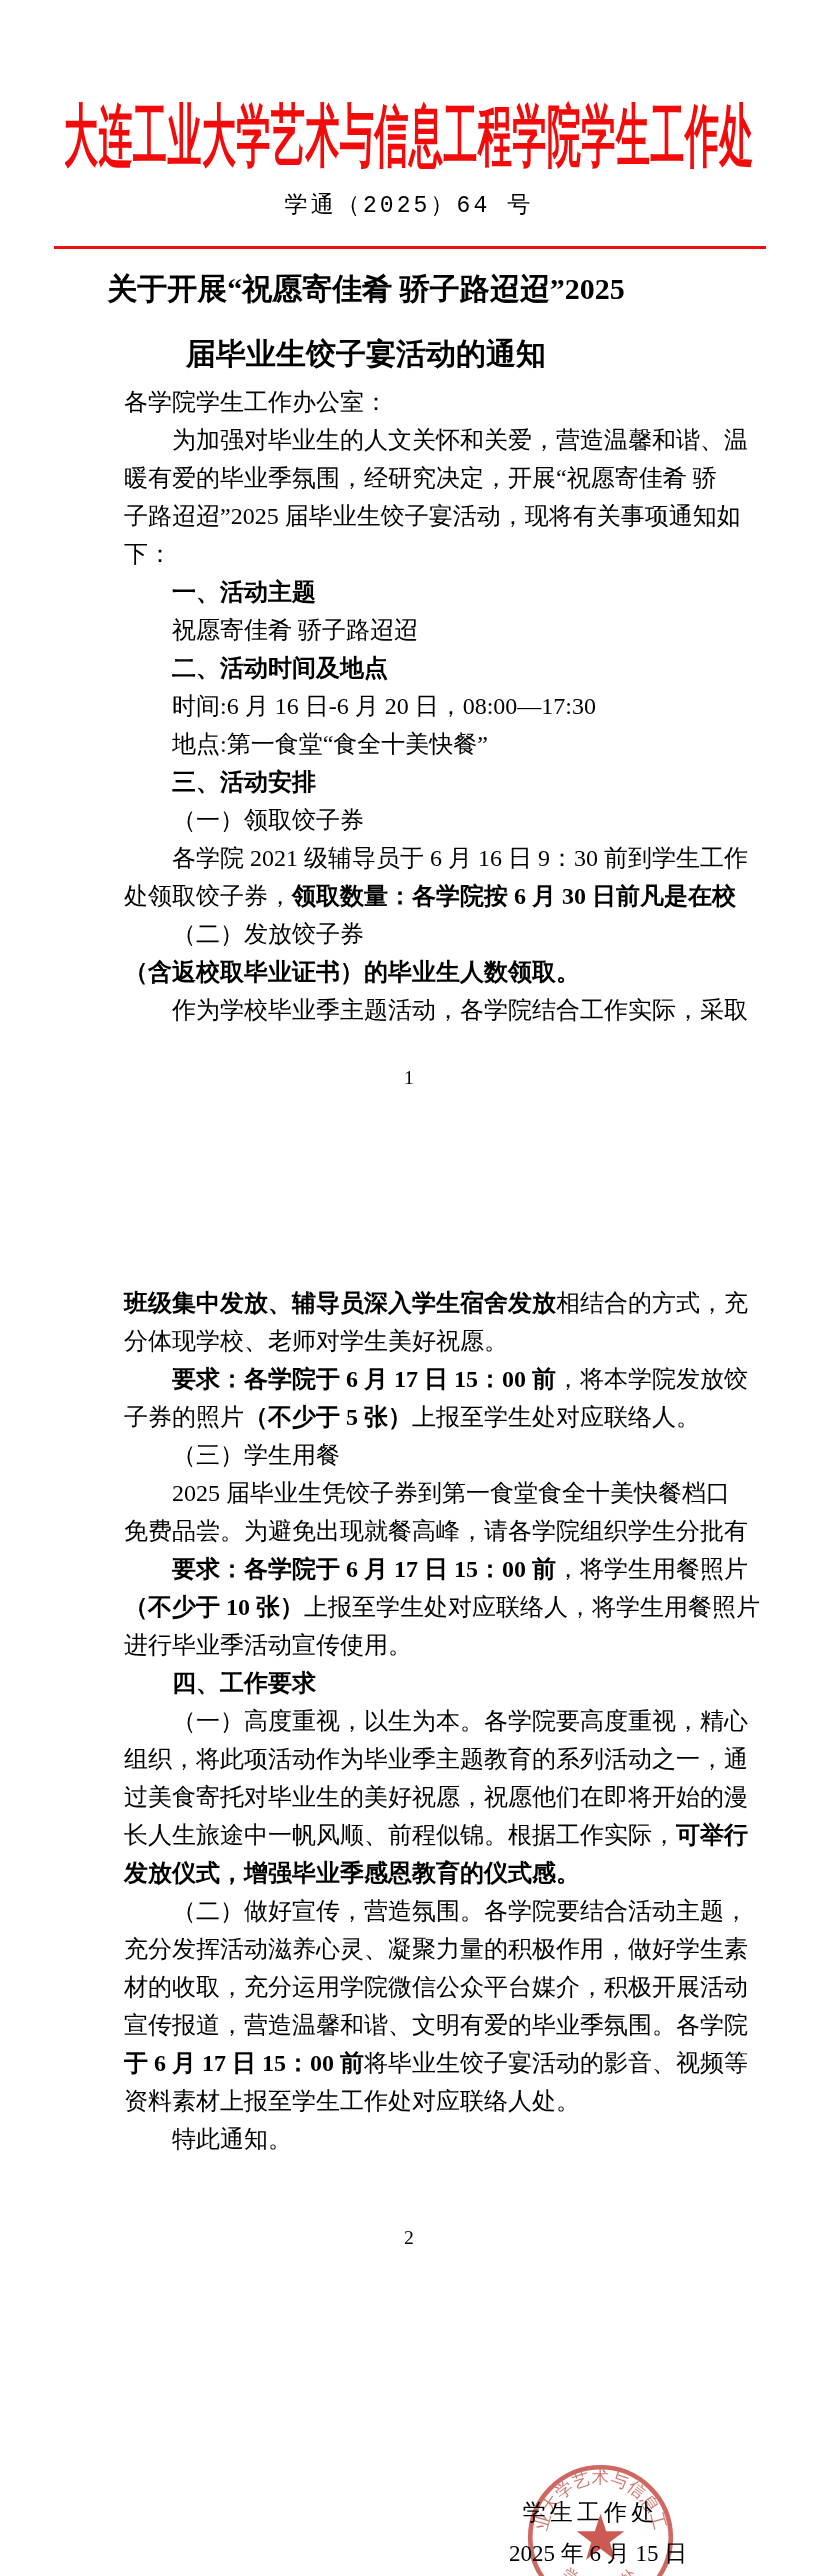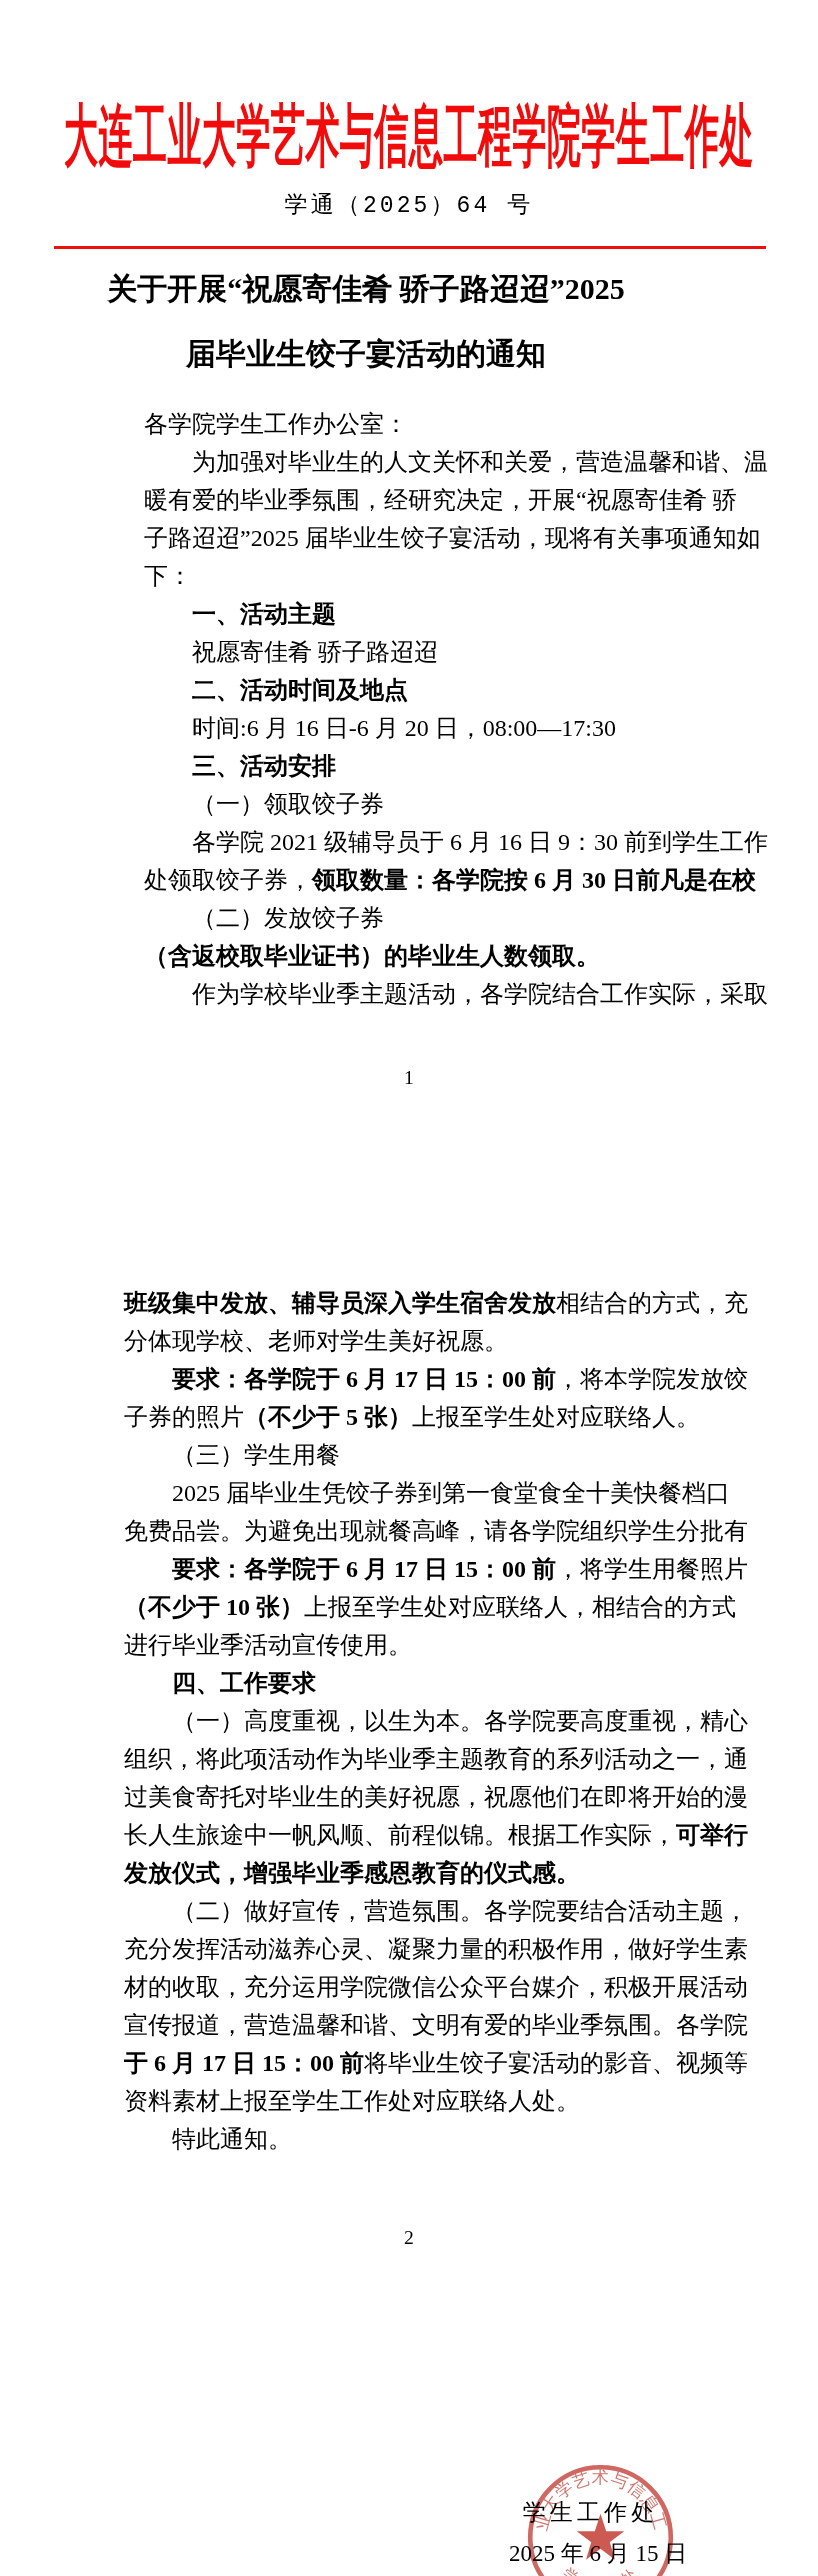--- a/index.html
+++ b/index.html
@@ -13,21 +13,21 @@
   #doc-number{top:189px;left:0;width:818px;text-align:center;font-size:23px;letter-spacing:3.1px;font-family:Liberation Mono, monospace;}
   #red-rule{top:246px;left:54px;width:712px;height:3.1px;background:#ee0f0f;}
   #doc-title{top:256px;left:0;width:732px;text-align:center;font-size:30px;font-weight:700;
     line-height:65px;white-space:nowrap;}
   
   .bodyblock{left:124px;width:623px;font-size:24px;line-height:38px;}
   .line{white-space:nowrap;}
   .indent{text-indent:48px;}
   .heading{font-weight:700;font-family:"Liberation Sans","DejaVu Sans",sans-serif;}
   .b{font-weight:700;}
-  #body1{top:405px;margin-left:20px;}
+  #body1{top:383px;}
   #body2{top:1284px;}
   .pagenum{left:0;width:818px;text-align:center;font-size:19.6px;}
   #page-num-1{top:1067px;}
   #page-num-2{top:2227px;}
   
   #seal{top:2460px;left:523px;width:155px;height:155px;z-index:1;opacity:.92;}
   #sig-name{top:2497px;left:516px;width:149px;text-align:center;font-size:23px;
     letter-spacing:4.1px;z-index:2;}
   #sig-date{top:2538px;left:509px;width:187px;text-align:left;font-size:23px;z-index:2;}
 </style>
@@ -46,40 +46,41 @@
   <div id="body1" class="abs bodyblock">
       <div class="line"><span>各学院学生工作办公室：</span></div>
       <div class="line indent"><span>为加强对毕业生的人文关怀和关爱，营造温馨和谐、温</span></div>
       <div class="line"><span>暖有爱的毕业季氛围，经研究决定，开展“祝愿寄佳肴 骄</span></div>
       <div class="line"><span>子路迢迢”2025 届毕业生饺子宴活动，现将有关事项通知如</span></div>
       <div class="line"><span>下：</span></div>
       <div class="line indent heading"><span class="b">一、活动主题</span></div>
       <div class="line indent"><span>祝愿寄佳肴 骄子路迢迢</span></div>
       <div class="line indent heading"><span class="b">二、活动时间及地点</span></div>
       <div class="line indent"><span>时间:6 月 16 日-6 月 20 日，08:00—17:30</span></div>
+      <div class="line indent"><span>地点:第一食堂“食全十美快餐”</span></div>
       <div class="line indent heading"><span class="b">三、活动安排</span></div>
       <div class="line indent"><span>（一）领取饺子券</span></div>
       <div class="line indent"><span>各学院 2021 级辅导员于 6 月 16 日 9：30 前到学生工作</span></div>
       <div class="line"><span>处领取饺子券，</span><span class="b">领取数量：各学院按 6 月 30 日前凡是在校</span></div>
       <div class="line indent"><span>（二）发放饺子券</span></div>
       <div class="line"><span class="b">（含返校取毕业证书）的毕业生人数领取。</span></div>
       <div class="line indent"><span>作为学校毕业季主题活动，各学院结合工作实际，采取</span></div>
     </div>
   <div id="page-num-1" class="abs pagenum">1</div>
 
   <div id="body2" class="abs bodyblock">
       <div class="line"><span class="b">班级集中发放、辅导员深入学生宿舍发放</span><span>相结合的方式，充</span></div>
       <div class="line"><span>分体现学校、老师对学生美好祝愿。</span></div>
       <div class="line indent"><span class="b">要求：各学院于 6 月 17 日 15：00 前</span><span>，将本学院发放饺</span></div>
       <div class="line"><span>子券的照片</span><span class="b">（不少于 5 张）</span><span>上报至学生处对应联络人。</span></div>
       <div class="line indent"><span>（三）学生用餐</span></div>
       <div class="line indent"><span>2025 届毕业生凭饺子券到第一食堂食全十美快餐档口</span></div>
       <div class="line"><span>免费品尝。为避免出现就餐高峰，请各学院组织学生分批有</span></div>
       <div class="line indent"><span class="b">要求：各学院于 6 月 17 日 15：00 前</span><span>，将学生用餐照片</span></div>
-      <div class="line"><span class="b">（不少于 10 张）</span><span>上报至学生处对应联络人，相结合的方式</span></div>
+      <div class="line"><span class="b">（不少于 10 张）</span><span>上报至学生处对应联络人，将学生用餐照片</span></div>
       <div class="line"><span>进行毕业季活动宣传使用。</span></div>
       <div class="line indent heading"><span class="b">四、工作要求</span></div>
       <div class="line indent"><span>（一）高度重视，以生为本。各学院要高度重视，精心</span></div>
       <div class="line"><span>组织，将此项活动作为毕业季主题教育的系列活动之一，通</span></div>
       <div class="line"><span>过美食寄托对毕业生的美好祝愿，祝愿他们在即将开始的漫</span></div>
       <div class="line"><span>长人生旅途中一帆风顺、前程似锦。根据工作实际，</span><span class="b">可举行</span></div>
       <div class="line"><span class="b">发放仪式，增强毕业季感恩教育的仪式感。</span></div>
       <div class="line indent"><span>（二）做好宣传，营造氛围。各学院要结合活动主题，</span></div>
       <div class="line"><span>充分发挥活动滋养心灵、凝聚力量的积极作用，做好学生素</span></div>
       <div class="line"><span>材的收取，充分运用学院微信公众平台媒介，积极开展活动</span></div>

